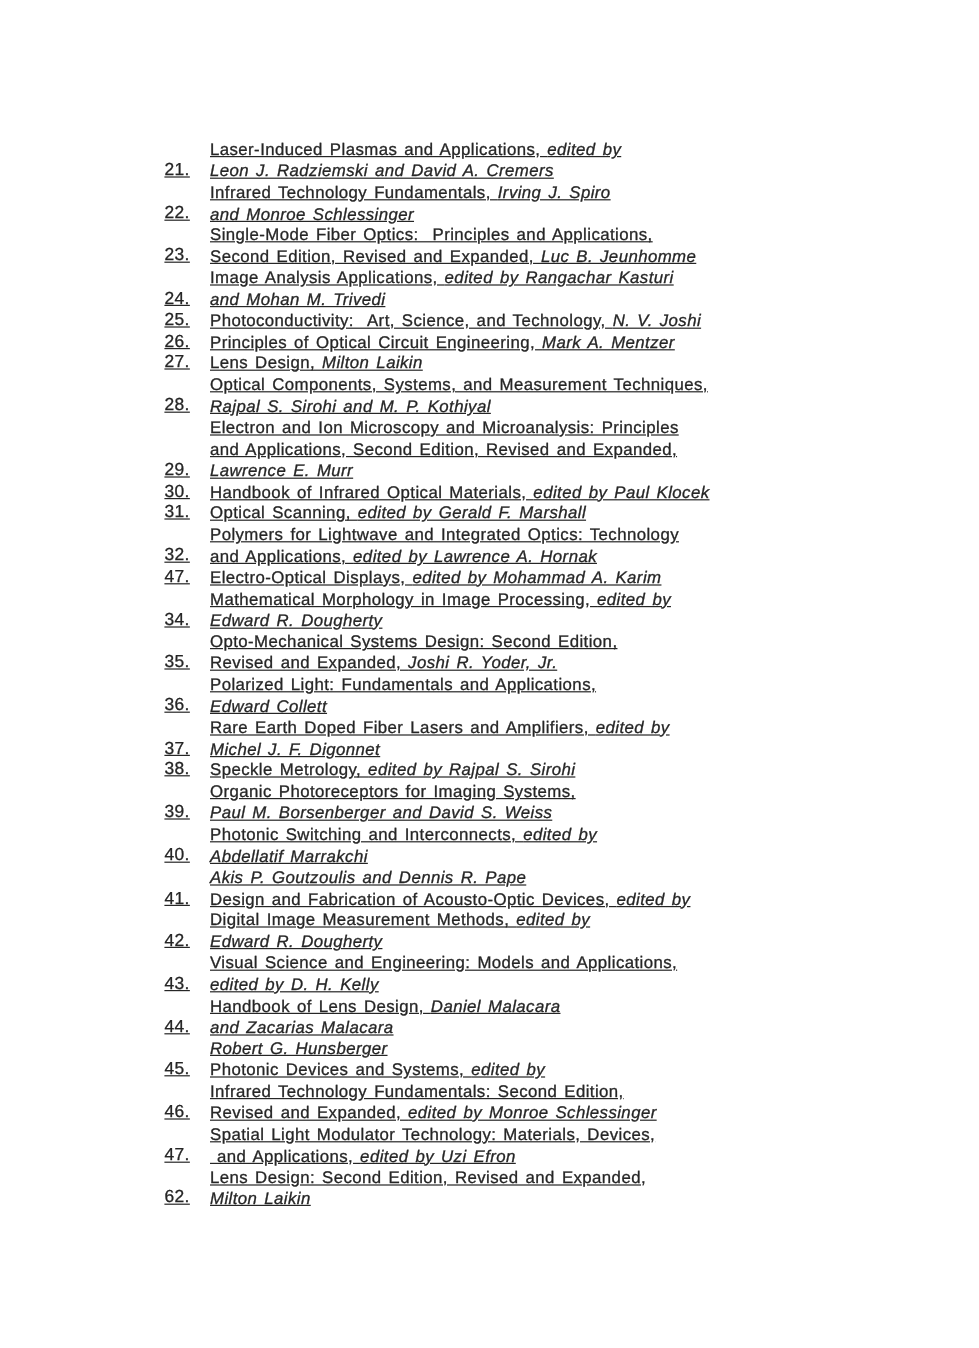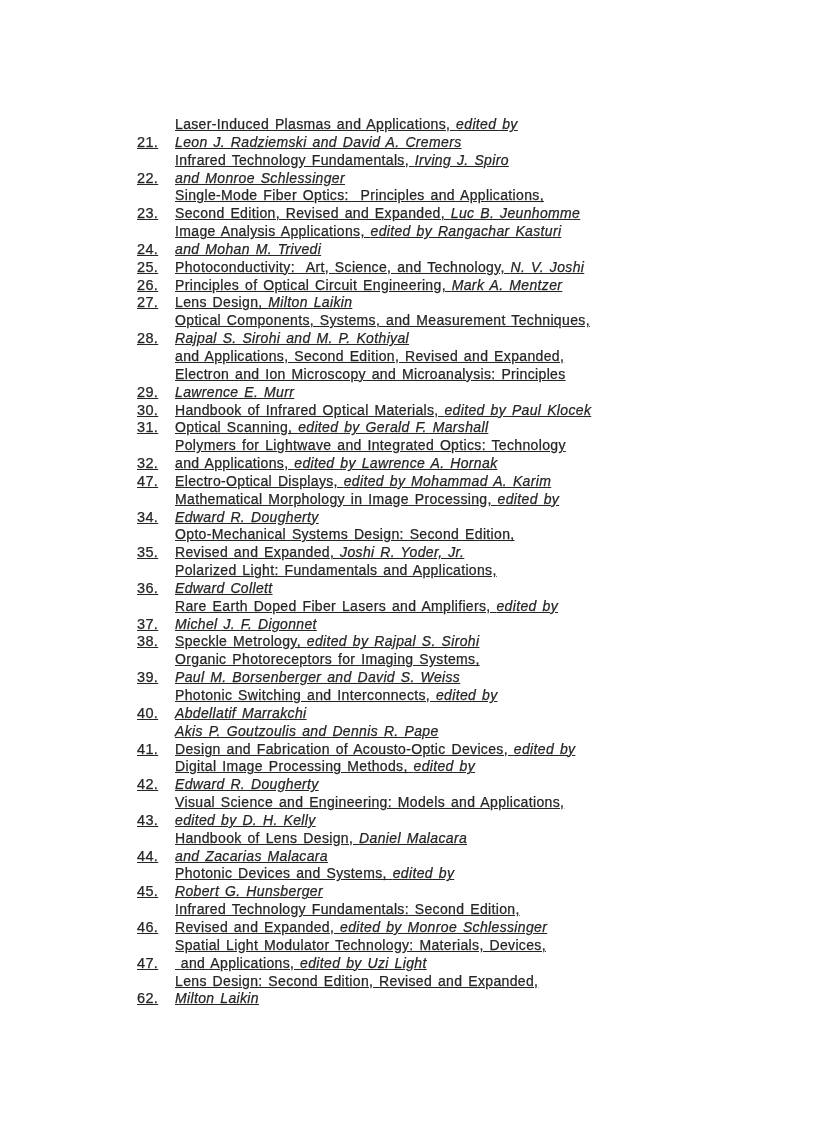--- a/index.html
+++ b/index.html
@@ -107,22 +107,22 @@
       <div class="entry">
         <span class="entry-number">28.</span>
         <div class="entry-body">
           <div class="entry-line"><span class="seg">Optical Components, Systems, and Measurement Techniques,</span></div>
           <div class="entry-line"><span class="seg italic">Rajpal S. Sirohi and M. P. Kothiyal</span></div>
         </div>
       </div>
       <div class="entry">
         <span class="entry-number">29.</span>
         <div class="entry-body">
+          <div class="entry-line"><span class="seg">Electron and Ion Microscopy and Microanalysis: Principles</span></div>
           <div class="entry-line"><span class="seg">and Applications, Second Edition, Revised and Expanded,</span></div>
-          <div class="entry-line"><span class="seg">Electron and Ion Microscopy and Microanalysis: Principles</span></div>
           <div class="entry-line"><span class="seg italic">Lawrence E. Murr</span></div>
         </div>
       </div>
       <div class="entry">
         <span class="entry-number">30.</span>
         <div class="entry-body">
           <div class="entry-line"><span class="seg">Handbook of Infrared Optical Materials, </span><span class="seg italic">edited by Paul Klocek</span></div>
         </div>
       </div>
       <div class="entry">
@@ -195,57 +195,57 @@
       <div class="entry">
         <span class="entry-number">41.</span>
         <div class="entry-body">
           <div class="entry-line"><span class="seg italic">Akis P. Goutzoulis and Dennis R. Pape</span></div>
           <div class="entry-line"><span class="seg">Design and Fabrication of Acousto-Optic Devices, </span><span class="seg italic">edited by</span></div>
         </div>
       </div>
       <div class="entry">
         <span class="entry-number">42.</span>
         <div class="entry-body">
-          <div class="entry-line"><span class="seg">Digital Image Processing Methods, </span><span class="seg italic">edited by</span></div>
+          <div class="entry-line"><span class="seg">Digital Image Measurement Methods, </span><span class="seg italic">edited by</span></div>
           <div class="entry-line"><span class="seg italic">Edward R. Dougherty</span></div>
         </div>
       </div>
       <div class="entry">
         <span class="entry-number">43.</span>
         <div class="entry-body">
           <div class="entry-line"><span class="seg">Visual Science and Engineering: Models and Applications,</span></div>
           <div class="entry-line"><span class="seg italic">edited by D. H. Kelly</span></div>
         </div>
       </div>
       <div class="entry">
         <span class="entry-number">44.</span>
         <div class="entry-body">
           <div class="entry-line"><span class="seg">Handbook of Lens Design, </span><span class="seg italic">Daniel Malacara</span></div>
           <div class="entry-line"><span class="seg italic">and Zacarias Malacara</span></div>
         </div>
       </div>
       <div class="entry">
         <span class="entry-number">45.</span>
         <div class="entry-body">
+          <div class="entry-line"><span class="seg italic">Robert G. Hunsberger</span></div>
           <div class="entry-line"><span class="seg">Photonic Devices and Systems, </span><span class="seg italic">edited by</span></div>
-          <div class="entry-line"><span class="seg italic">Robert G. Hunsberger</span></div>
         </div>
       </div>
       <div class="entry">
         <span class="entry-number">46.</span>
         <div class="entry-body">
           <div class="entry-line"><span class="seg">Infrared Technology Fundamentals: Second Edition,</span></div>
           <div class="entry-line"><span class="seg">Revised and Expanded, </span><span class="seg italic">edited by Monroe Schlessinger</span></div>
         </div>
       </div>
       <div class="entry">
         <span class="entry-number">47.</span>
         <div class="entry-body">
           <div class="entry-line"><span class="seg">Spatial Light Modulator Technology: Materials, Devices,</span></div>
-          <div class="entry-line"><span class="seg"> and Applications, </span><span class="seg italic">edited by Uzi Light</span></div>
+          <div class="entry-line"><span class="seg"> and Applications, </span><span class="seg italic">edited by Uzi Efron</span></div>
         </div>
       </div>
       <div class="entry">
         <span class="entry-number">62.</span>
         <div class="entry-body">
           <div class="entry-line"><span class="seg">Lens Design: Second Edition, Revised and Expanded,</span></div>
           <div class="entry-line"><span class="seg italic">Milton Laikin</span></div>
         </div>
       </div>
     </div>

